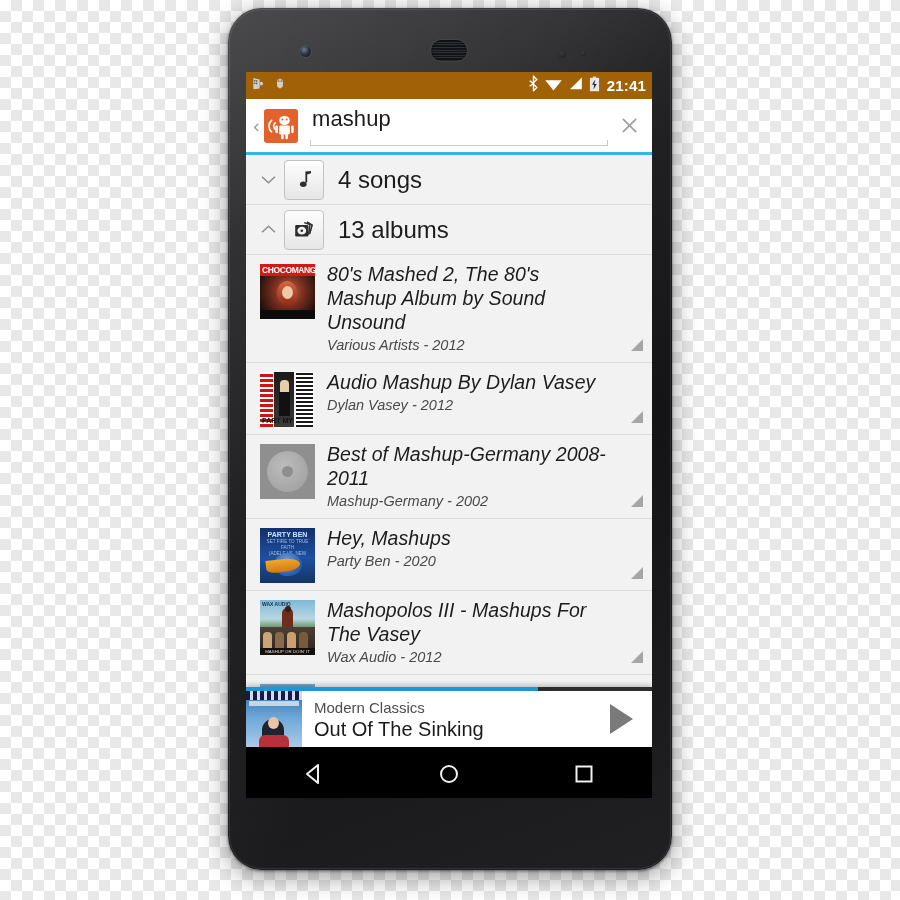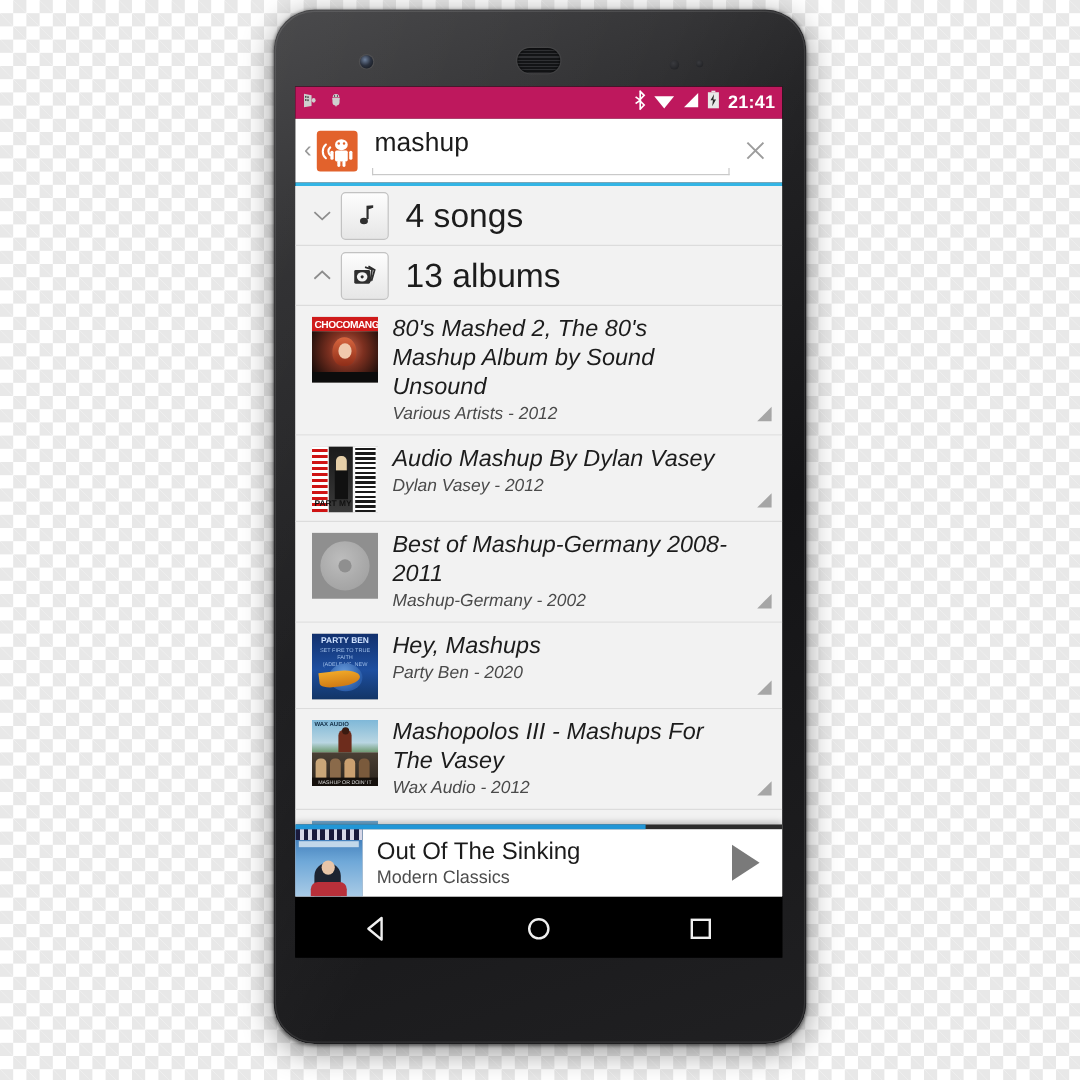--- a/index.html
+++ b/index.html
@@ -88,21 +88,21 @@
     width: 406px;
     height: 726px;
     background: #000000;
     overflow: hidden;
   }
 
   
   #statusbar {
     position: relative;
     height: 27px;
-    background: #be185d;
+    background: #a16207;
     display: flex;
     align-items: center;
     padding: 0 6px 0 5px;
     box-sizing: border-box;
   }
   #statusbar-left { display: flex; align-items: center; gap: 7px; }
   #statusbar-right { margin-left: auto; display: flex; align-items: center; gap: 5px; }
   .status-ic { display: block; }
   #clock {
     color: #ffffff;
@@ -207,21 +207,21 @@
     border-radius: 4px;
     background: linear-gradient(#fdfdfd, #e6e6e6);
     border: 1px solid #c2c2c2;
     display: flex;
     align-items: center;
     justify-content: center;
     flex: 0 0 auto;
   }
   .group-label {
     margin-left: 14px;
-    font-size: 28px;
+    font-size: 24px;
     color: #1c1c1c;
   }
 
   .album-row {
     display: flex;
     background: #f2f2f2;
     border-bottom: 1px solid #dcdcdc;
     padding: 7px 0 7px 14px;
     box-sizing: border-box;
     position: relative;
@@ -576,22 +576,22 @@
         <div id="np-body">
           <div id="np-art">
             <div style="position:absolute;inset:0;background:linear-gradient(#2f6fb0,#6fa8d8 48%,#a9cbe6);"></div>
             <div style="position:absolute;left:0;top:0;right:0;height:9px;background:repeating-linear-gradient(90deg,#1a1a3c 0px,#1a1a3c 4px,#d8d8e8 4px,#d8d8e8 7px);"></div>
             <div style="position:absolute;left:3px;top:10px;right:3px;height:5px;background:#c2d8ea;"></div>
             <div style="position:absolute;left:16px;top:28px;width:22px;height:28px;border-radius:11px 11px 0 0;background:#1d2330;"></div>
             <div style="position:absolute;left:22px;top:26px;width:11px;height:12px;border-radius:50%;background:#e8c5a8;"></div>
             <div style="position:absolute;left:13px;bottom:0;width:30px;height:12px;background:#b8303a;border-radius:6px 6px 0 0;"></div>
           </div>
           <div id="np-meta">
+            <div id="np-sub">Modern Classics</div>
             <div id="np-title">Out Of The Sinking</div>
-            <div id="np-sub">Modern Classics</div>
           </div>
           <div id="np-play">
             <svg width="32" height="34" viewBox="0 0 32 34">
               <path d="M5 2 L28 17 L5 32 Z" fill="#7a7a7a"></path>
             </svg>
           </div>
         </div>
       </div>
 
     </div>

